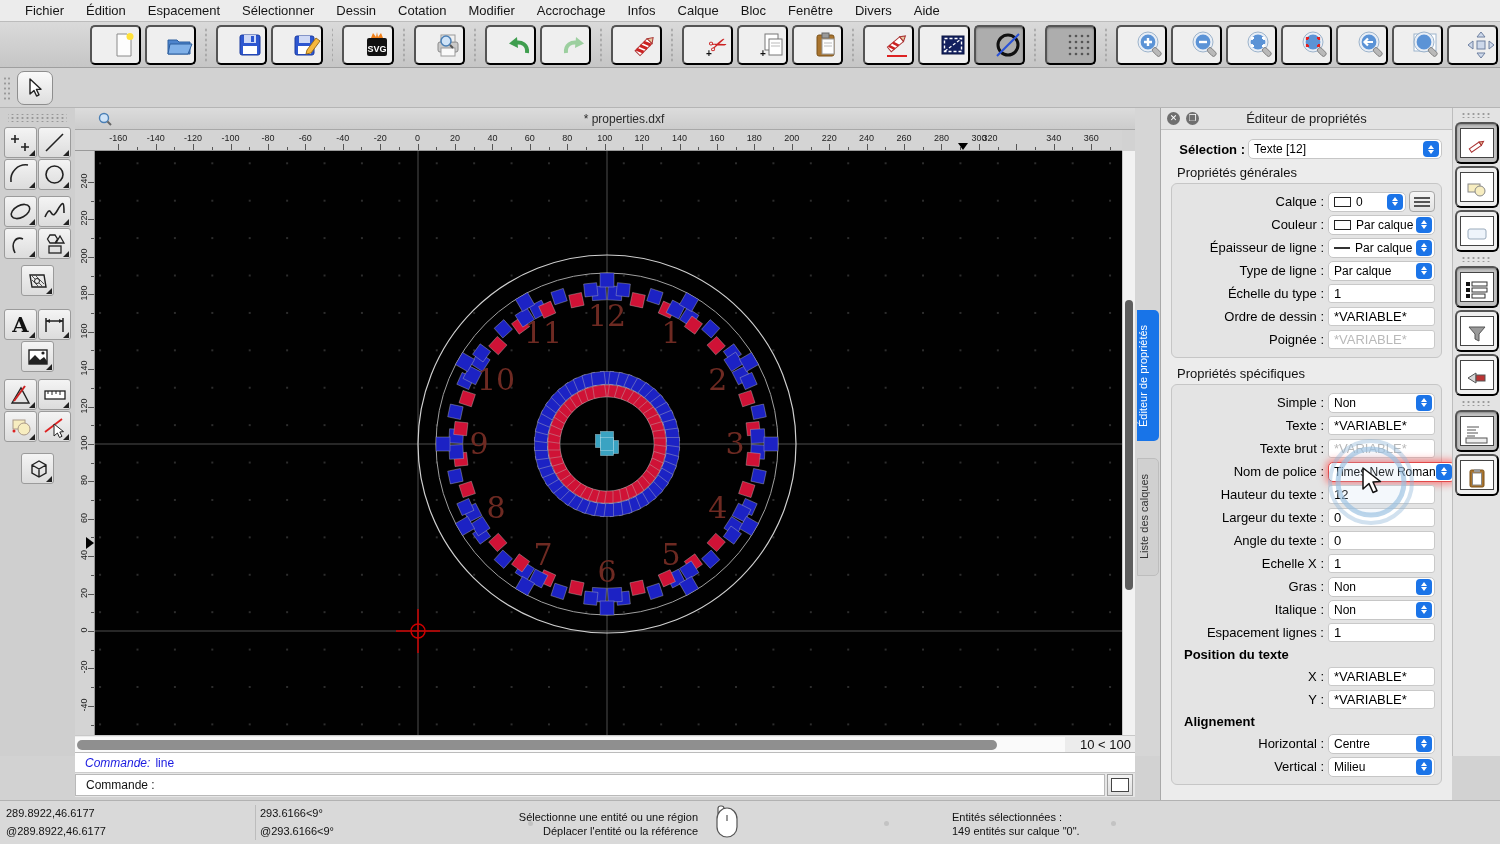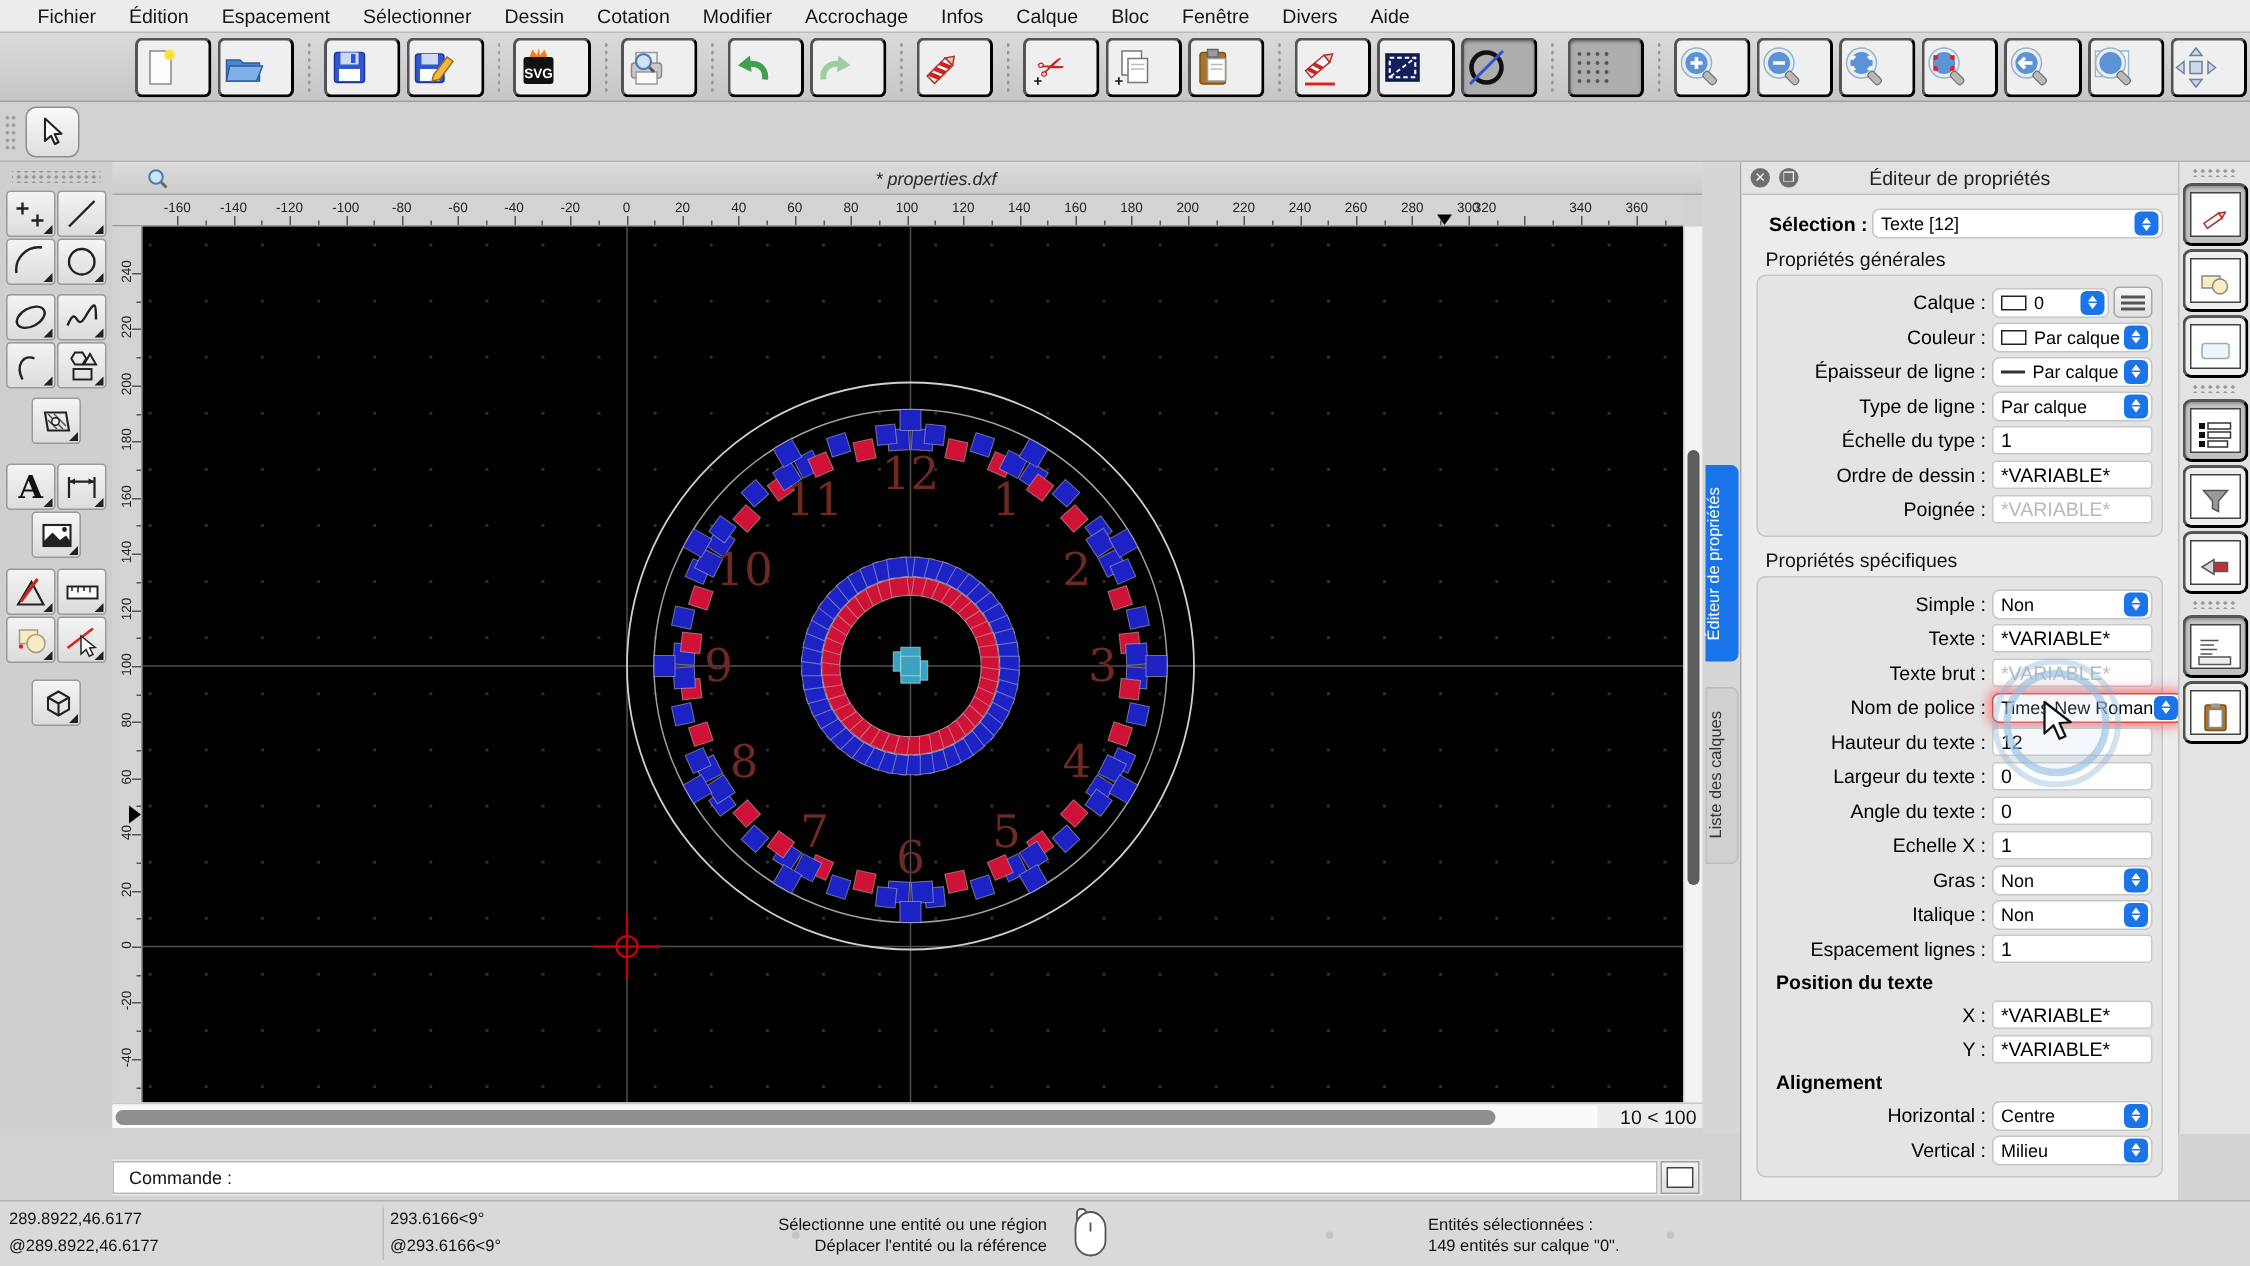--- a/index.html
+++ b/index.html
@@ -12,21 +12,21 @@
              border-bottom:1px solid #bcbcbc; display:flex; align-items:center; padding-left:14px; }
   .menu-item { font-size:13px; color:#151515; padding:0 11px; line-height:21px; cursor:default; }
 
   
   .toolbar { position:absolute; left:0; top:22px; width:1500px; height:46px;
              background:linear-gradient(#dadada,#c6c6c6); border-bottom:1px solid #9f9f9f;
              display:flex; align-items:center; padding-left:88px; }
   .tb-sep { width:10px; height:34px; background-image:radial-gradient(circle,#9a9a9a 1px,transparent 1.2px);
             background-size:4px 5px; background-position:center; background-repeat:repeat-y; margin:0 3px;
             background-clip:content-box; padding:0 4px; }
-  .tb-btn { width:54px; height:40px; display:flex; align-items:center; justify-content:flex-start;
+  .tb-btn { width:54px; height:40px; display:flex; align-items:center; justify-content:flex-end;
             border-radius:5px; margin:0 2px; }
   .tb-btn.active { background:#adadad; box-shadow:inset 0 1px 2px rgba(0,0,0,.35); }
   .tb-btn svg { width:30px; height:30px; }
 
   
   .midband { position:absolute; left:0; top:68px; width:1500px; height:40px; background:#d2d2d2;
              border-bottom:1px solid #b5b5b5; }
   .arrow-btn { position:absolute; left:17px; top:3px; width:36px; height:34px; background:linear-gradient(#fafafa,#dedede);
                border:1px solid #8e8e8e; border-radius:7px; display:flex; align-items:center; justify-content:center; }
   .hgrip { position:absolute; left:3px; top:8px; width:8px; height:24px;
@@ -39,21 +39,21 @@
   .pal-btn { width:33px; height:31px; background:linear-gradient(#f4f4f4,#dcdcdc); border:1px solid #9b9b9b;
              border-radius:3px; position:relative; display:flex; align-items:center; justify-content:center; }
   .pal-btn svg { width:25px; height:25px; }
   .pal-btn::after { content:""; position:absolute; right:1px; bottom:1px; border-style:solid;
                     border-width:0 0 6px 6px; border-color:transparent transparent #222 transparent; }
 
   
   .doc-title { position:absolute; left:75px; top:108px; width:1060px; height:22px;
                background:linear-gradient(#dcdcdc,#cccccc); border-bottom:1px solid #a8a8a8;
                display:flex; align-items:center; }
-  .doc-title .ttl { flex:1; text-align:center; font-size:12px; color:#2a2a2a;font-style:italic; }
+  .doc-title .ttl { flex:1; text-align:center; font-size:12px; color:#2a2a2a; }
   .doc-zoom-ic { width:16px; height:16px; margin-left:22px; }
   .corner { position:absolute; left:75px; top:130px; width:20px; height:21px; background:#d4d4d4; border-bottom:1px solid #9a9a9a; }
   .hruler { position:absolute; left:95px; top:130px; width:1027px; height:21px; background:#d4d4d4;
             border-bottom:1px solid #9a9a9a; overflow:hidden; }
   .hruler .lbl { position:absolute; top:3px; font-size:9px; color:#222; transform:translateX(-50%); }
   .hruler .tick { position:absolute; bottom:0; width:1px; background:#555; }
   .vruler { position:absolute; left:75px; top:151px; width:20px; height:584px; background:#d4d4d4;
             border-right:1px solid #9a9a9a; overflow:hidden; }
   .vruler .lbl { position:absolute; left:2px; font-size:9px; color:#222; transform:rotate(-90deg); transform-origin:center; width:24px; text-align:center; margin-top:-6px; }
   .vruler .tick { position:absolute; right:0; height:1px; background:#555; }
@@ -845,20 +845,24 @@
   <div class="vscroll">
       <div class="vthumb"></div>
     </div>
   <div class="hscroll-row">
     <div class="htrack">
         <div class="hthumb"></div>
       </div>
     <span class="hscroll-label">10 &lt; 100</span>
   </div>
 
+  <div class="cmd-history">
+    <span class="it">Commande:</span>
+    <span>line</span>
+  </div>
   <div class="cmd-row">
     <div class="cmd-field">
       <span>Commande :</span>
     </div>
     <button class="cmd-detach">
       <span class="mini-win" style="width:18px;height:14px"><span class="mini-bar" style="height:4px"></span></span>
     </button>
   </div>
 
   <div class="side-tabs">

